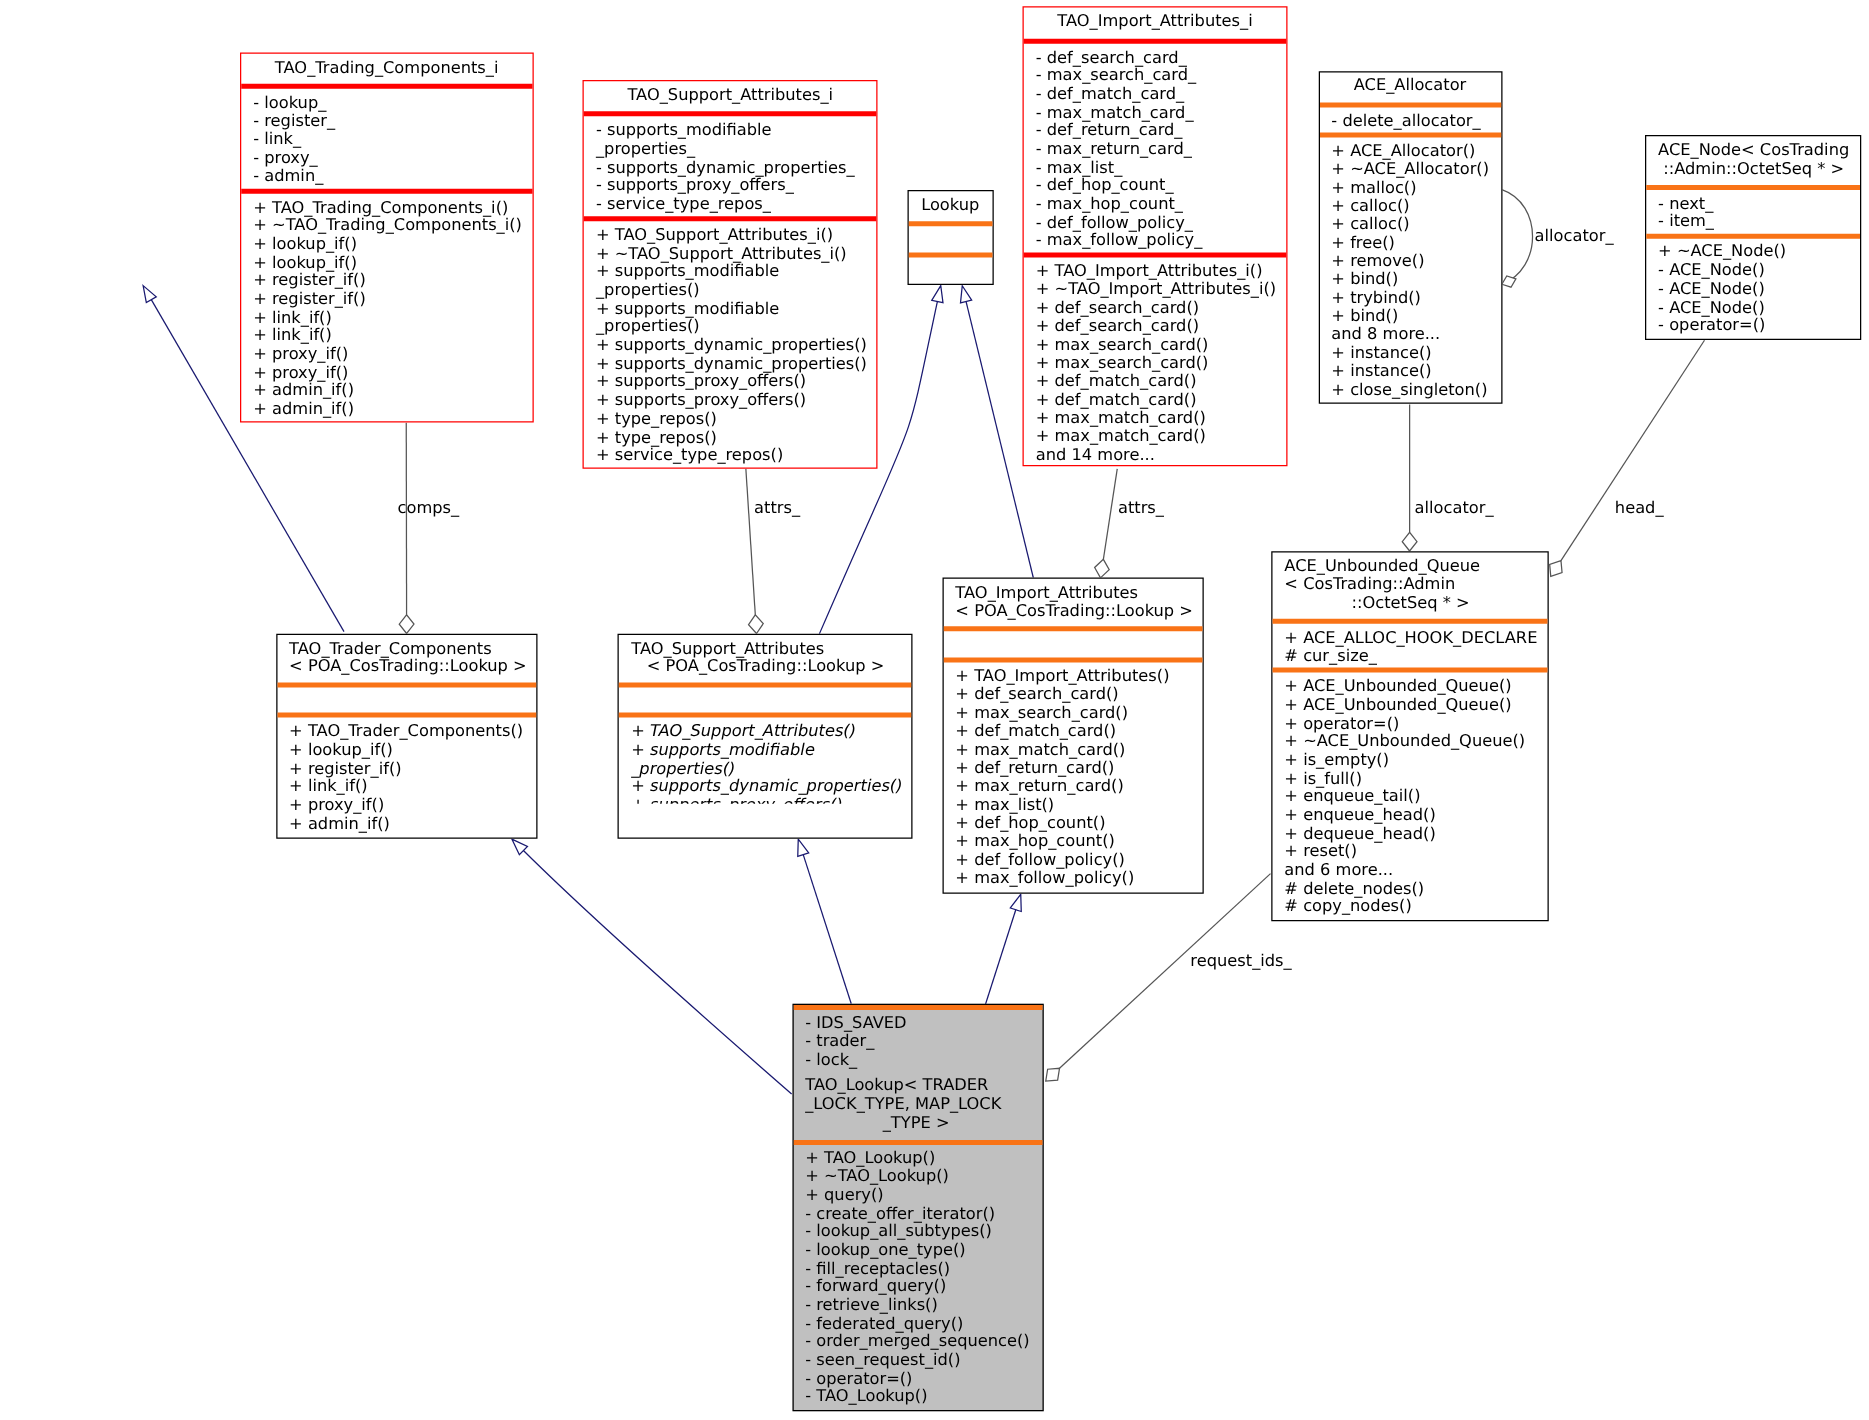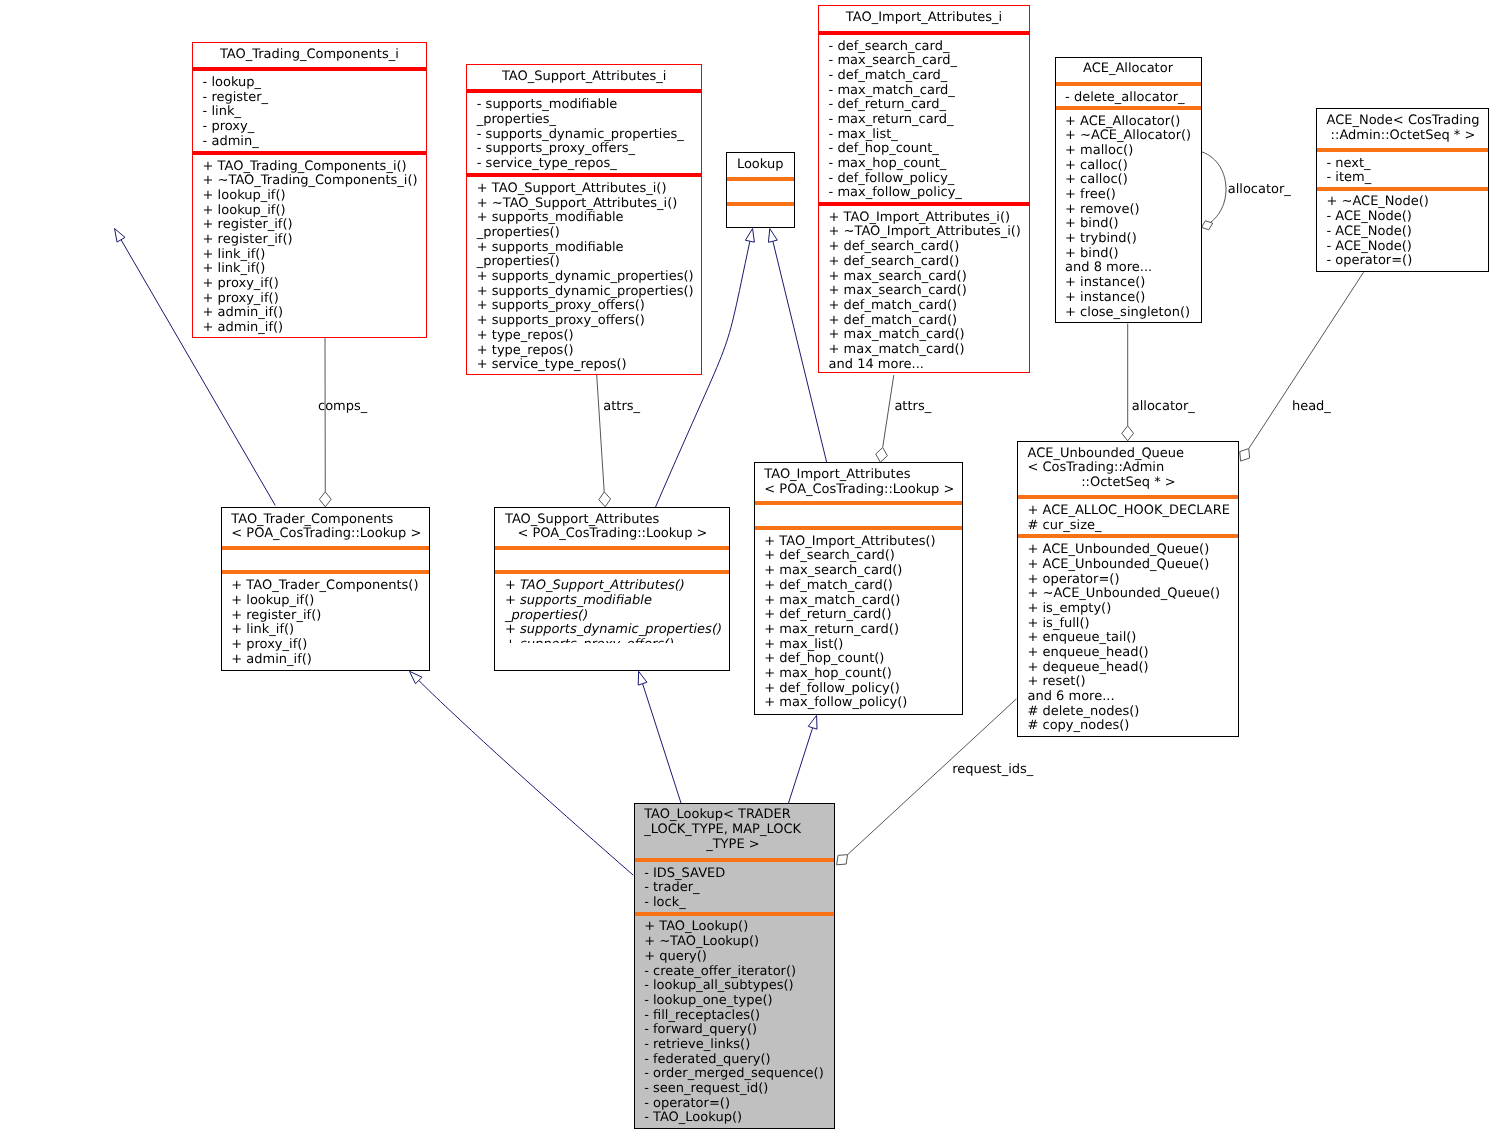--- a/index.html
+++ b/index.html
@@ -260,29 +260,29 @@
     <div class="ln">+ enqueue_tail()</div>
     <div class="ln">+ enqueue_head()</div>
     <div class="ln">+ dequeue_head()</div>
     <div class="ln">+ reset()</div>
     <div class="ln">and 6 more...</div>
     <div class="ln"># delete_nodes()</div>
     <div class="ln"># copy_nodes()</div>
   </div>
 </div>
 <div class="umlbox gray" style="left:633.6px;top:802.7px;width:201.5px;height:326.0px;">
+  <div class="compartment sep rows" style="height:53.8px;">
+    <div class="ln">- IDS_SAVED</div>
+    <div class="ln">- trader_</div>
+    <div class="ln">- lock_</div>
+  </div>
   <div class="compartment title tleft" style="height:54.2px;">
     <div class="ln">TAO_Lookup&lt; TRADER</div>
     <div class="ln">_LOCK_TYPE, MAP_LOCK</div>
     <div class="ln">               _TYPE &gt;</div>
-  </div>
-  <div class="compartment sep rows" style="height:53.8px;">
-    <div class="ln">- IDS_SAVED</div>
-    <div class="ln">- trader_</div>
-    <div class="ln">- lock_</div>
   </div>
   <div class="compartment sep rows" style="height:215.0px;">
     <div class="ln">+ TAO_Lookup()</div>
     <div class="ln">+ ~TAO_Lookup()</div>
     <div class="ln">+ query()</div>
     <div class="ln">- create_offer_iterator()</div>
     <div class="ln">- lookup_all_subtypes()</div>
     <div class="ln">- lookup_one_type()</div>
     <div class="ln">- fill_receptacles()</div>
     <div class="ln">- forward_query()</div>

